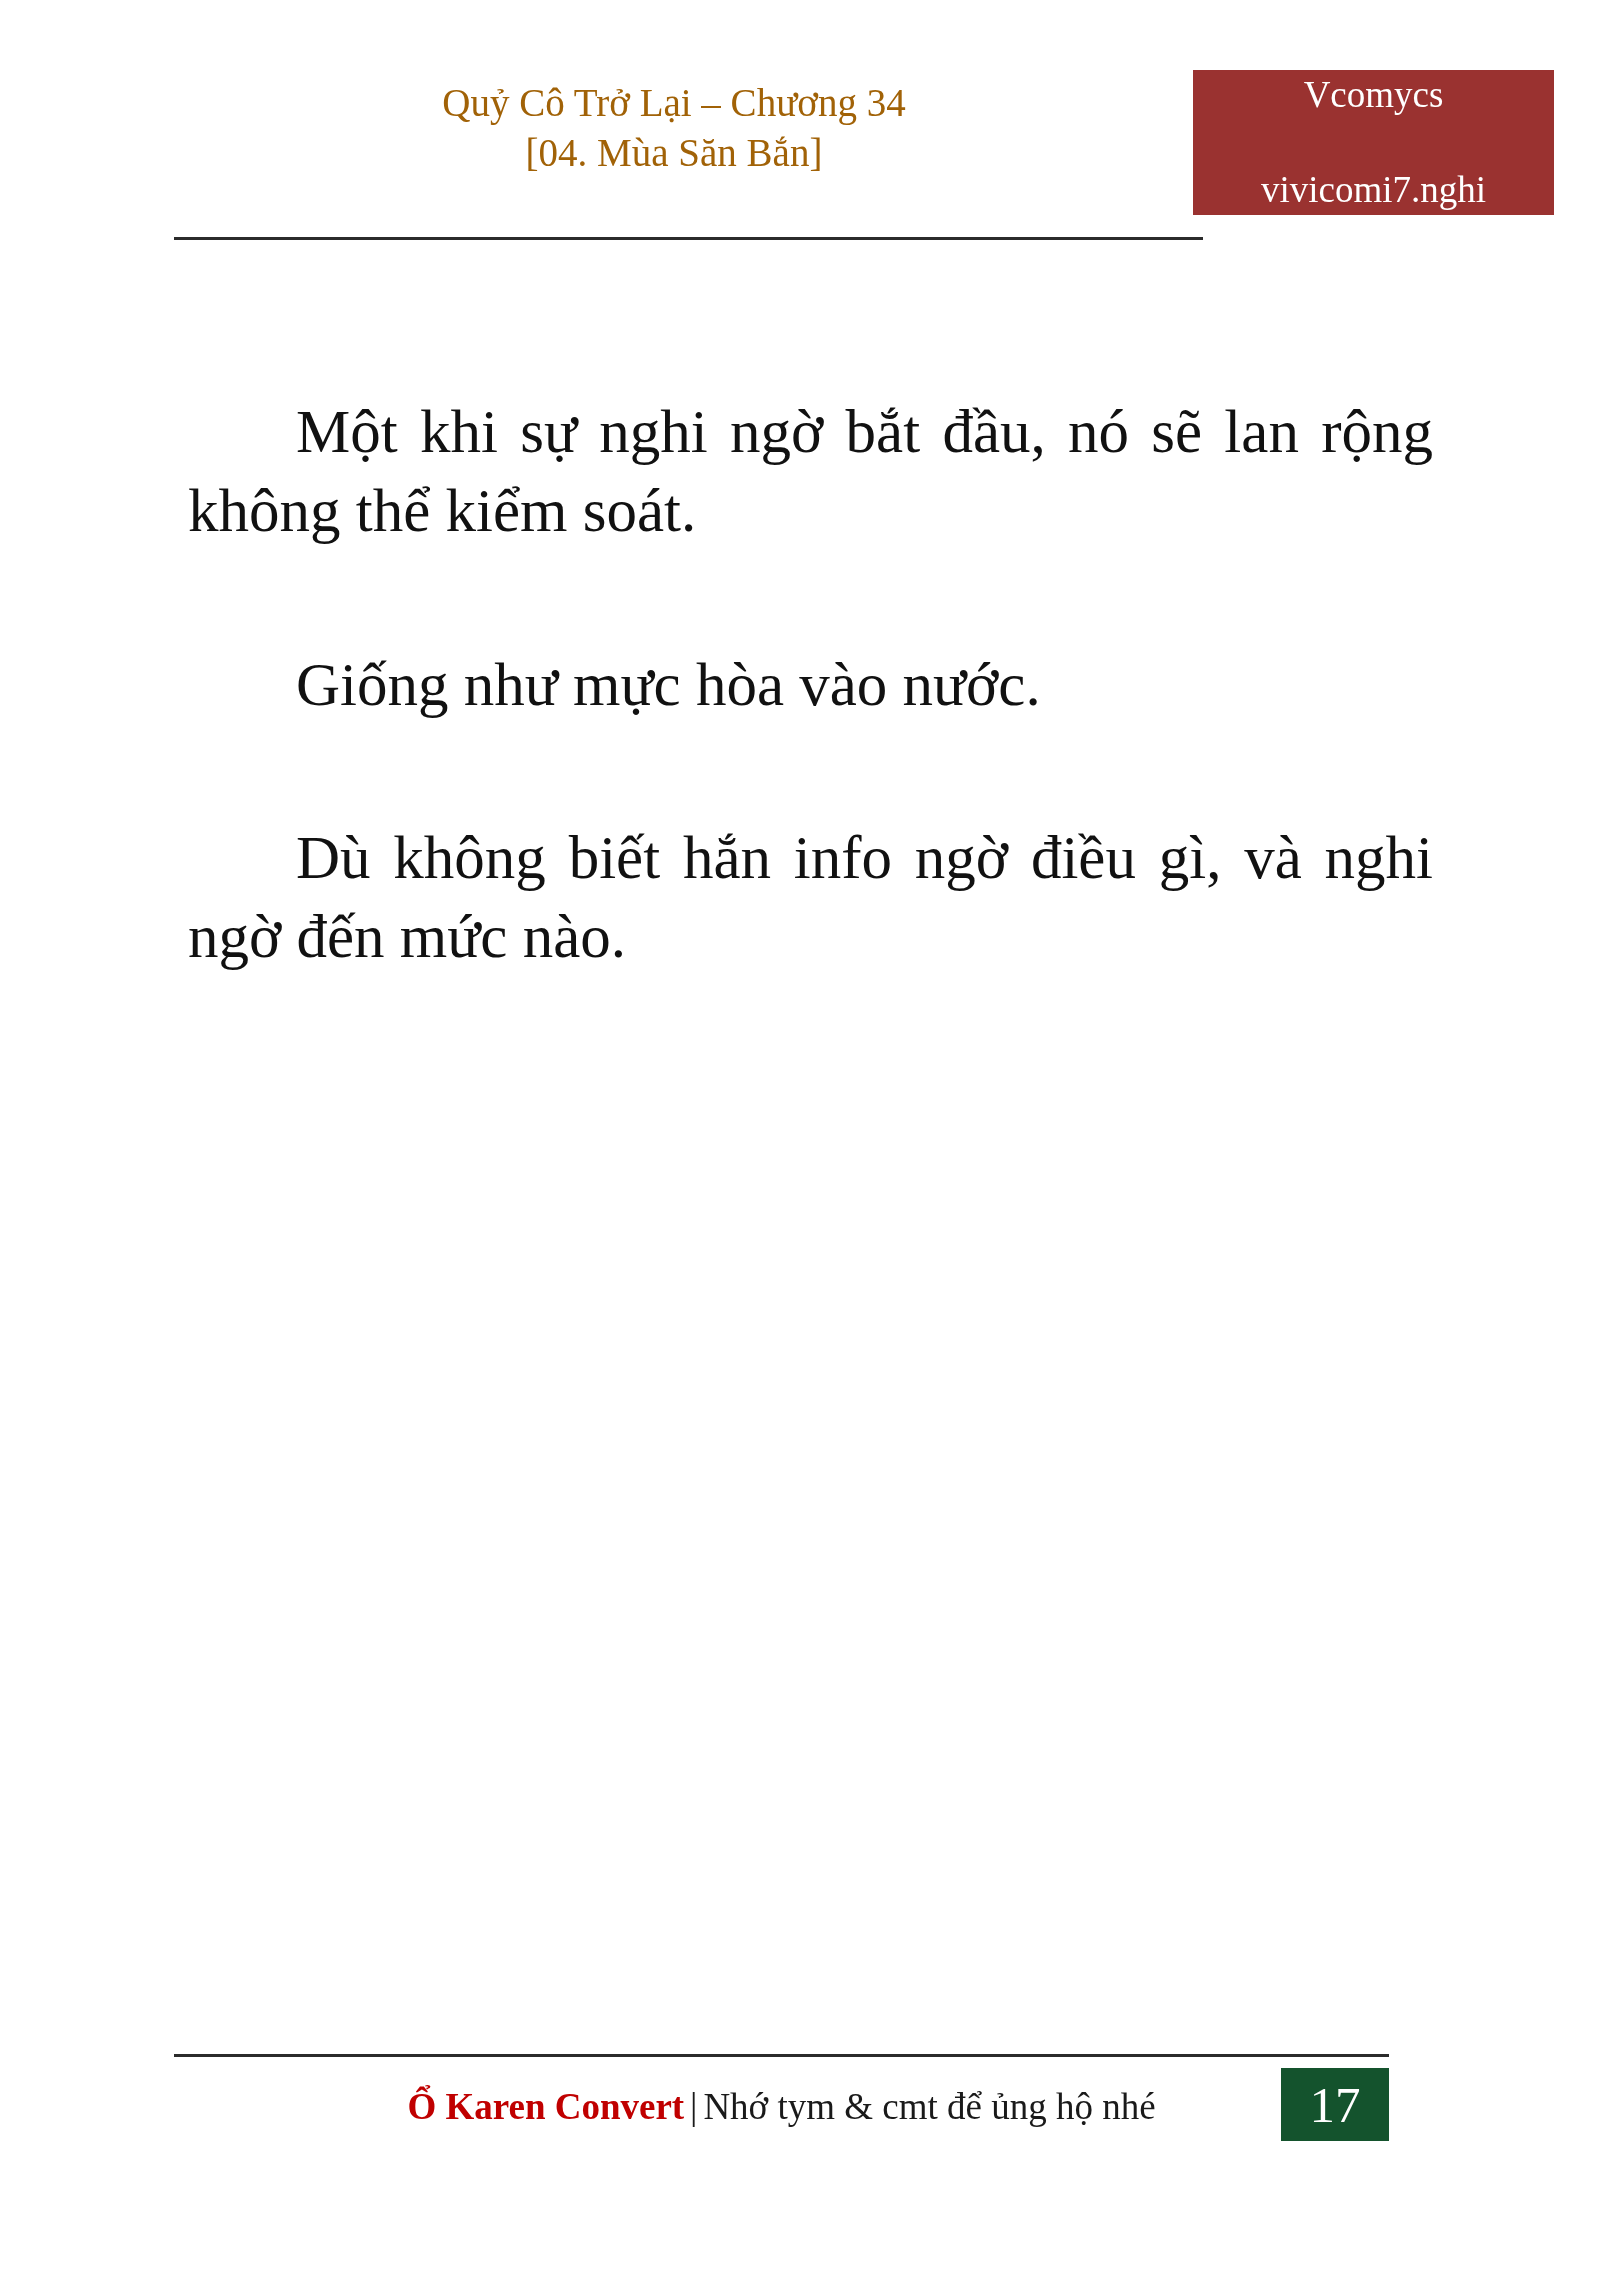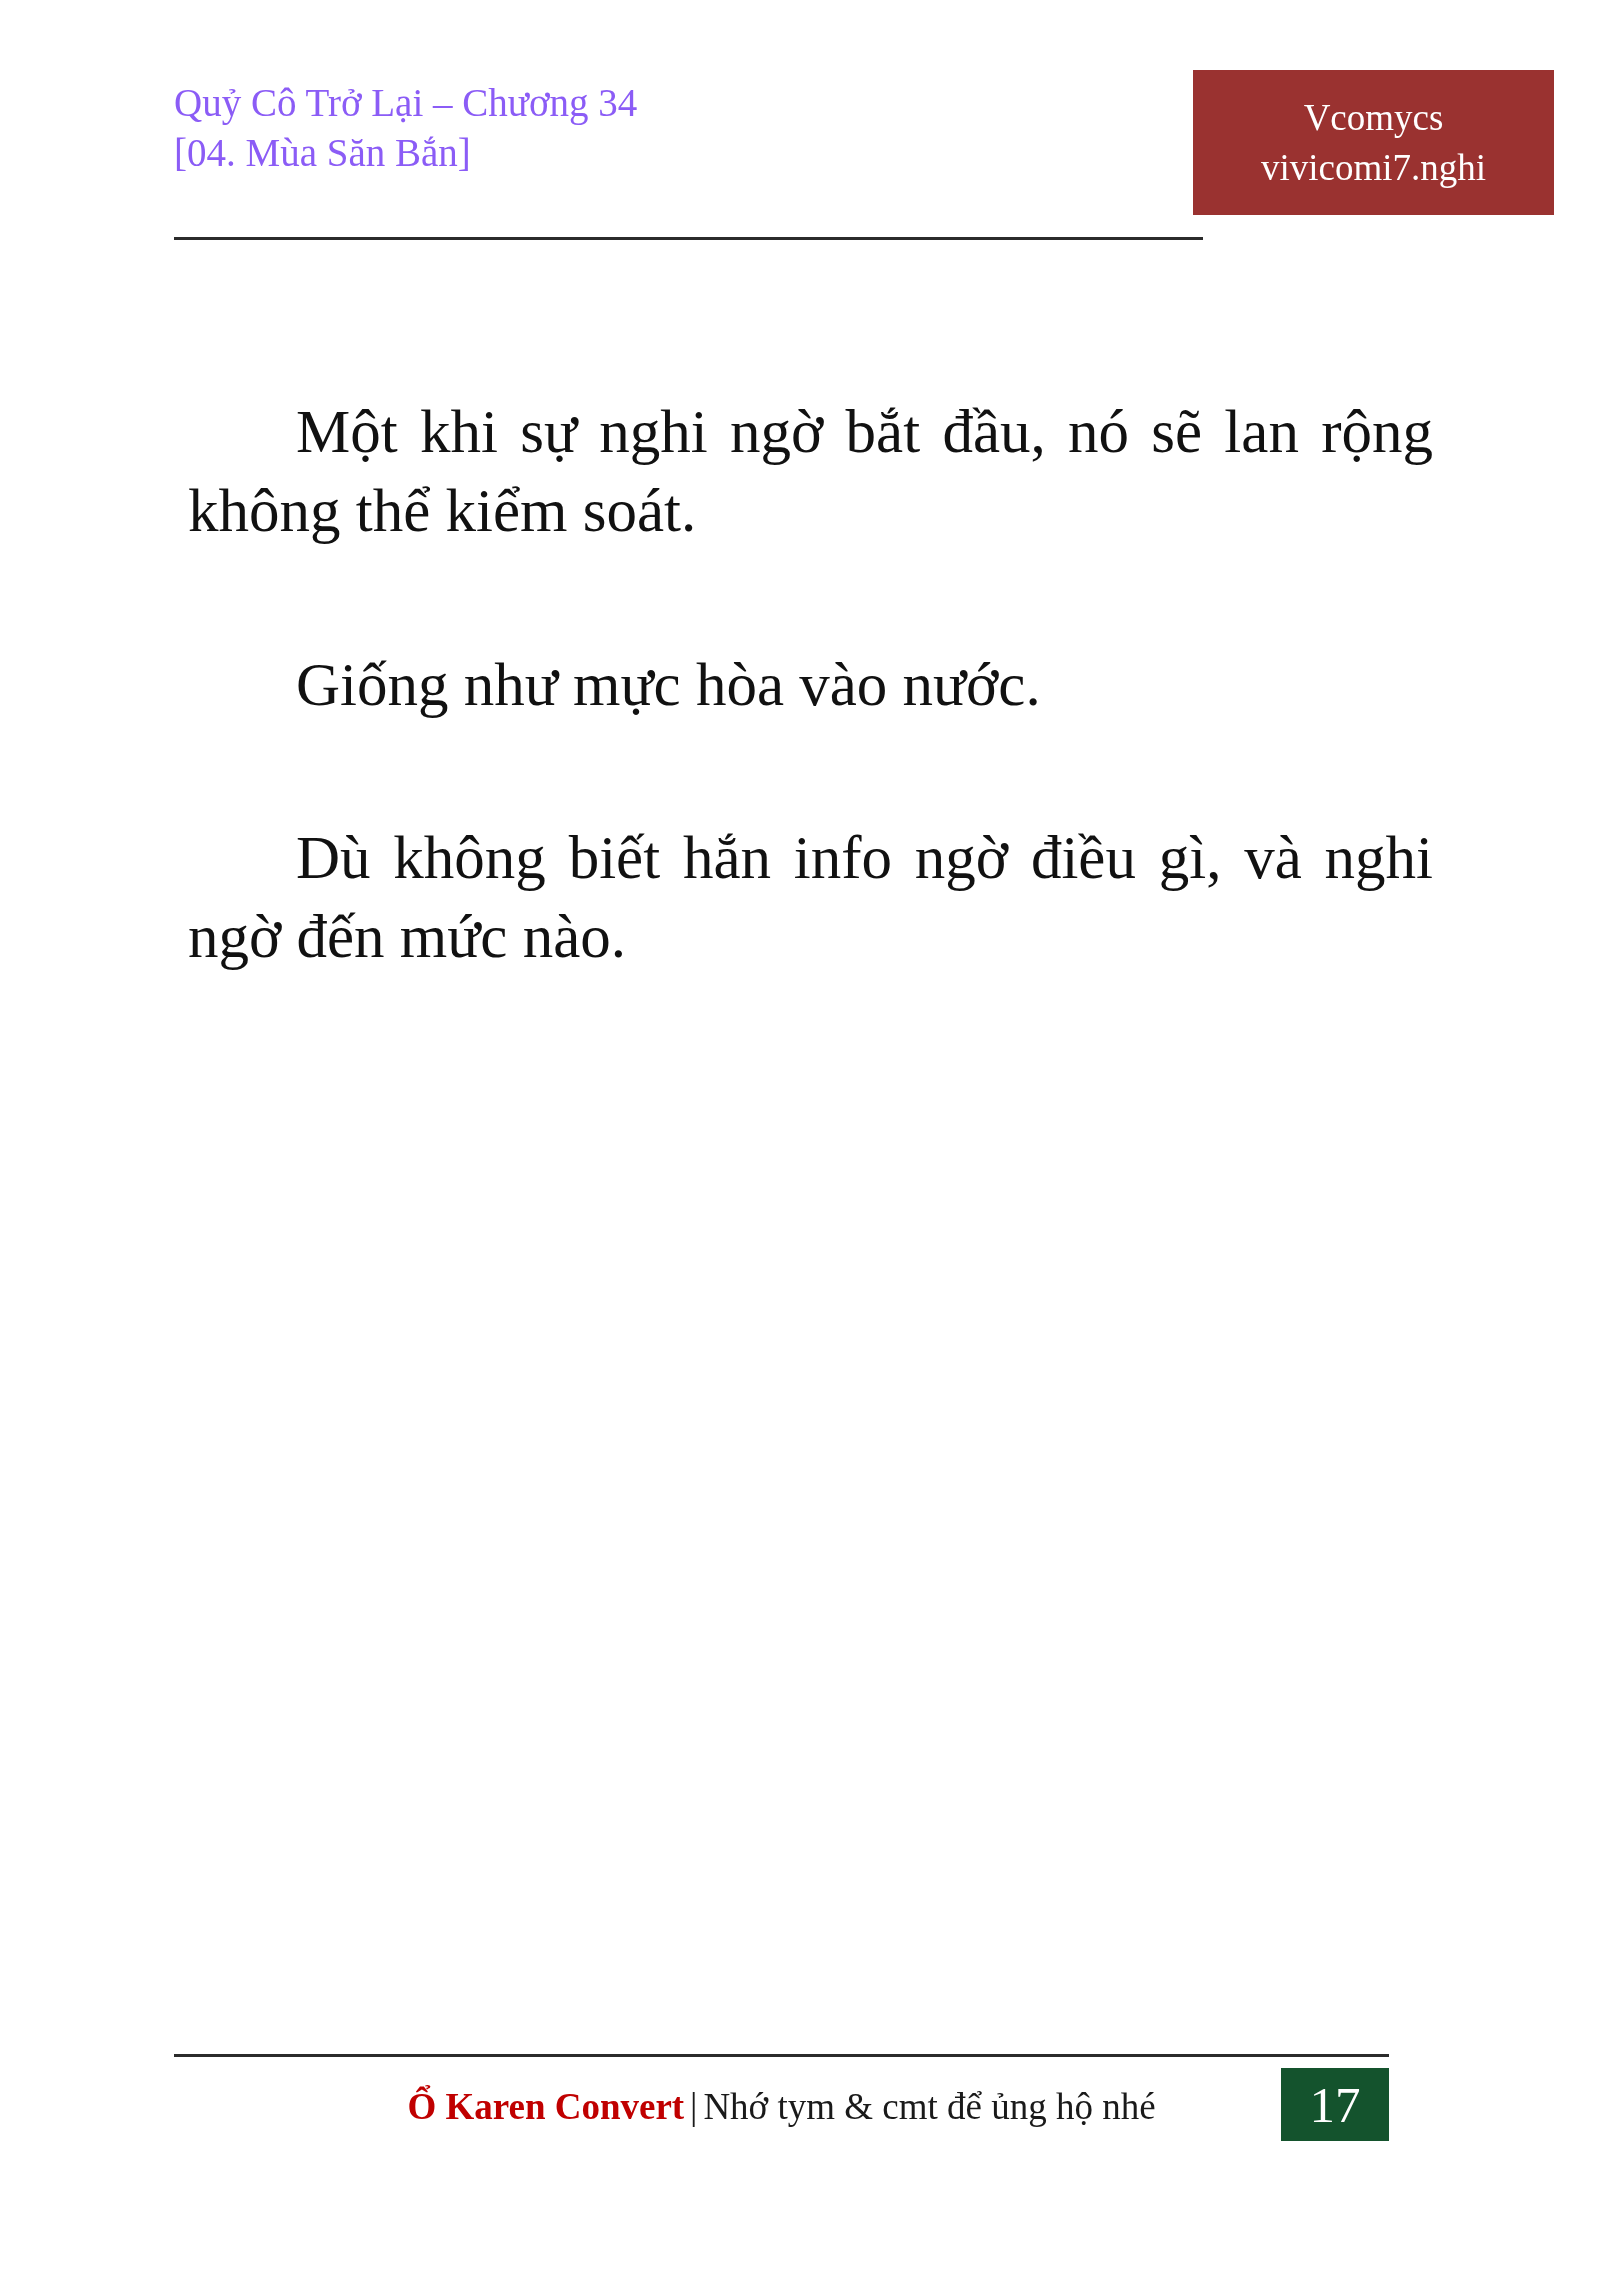--- a/index.html
+++ b/index.html
@@ -29,41 +29,41 @@
     left: 174px;
     top: 78px;
     width: 1206px;
     height: 147px;
   }
   .header-title {
     position: absolute;
     left: 0;
     top: 0;
     width: 1000px;
-    text-align: left;
+    text-align: center;
     font-size: 39px;
     line-height: 1.28;
-    color: #8b5cf6;
+    color: #a16207;
     font-family: "Liberation Serif", serif;
   }
   .header-title .line2 {
     display: block;
   }
   .header-badge {
     position: absolute;
     left: 1019px;
     top: -7.8px;
     width: 361px;
     height: 145px;
     background: #9a3230;
     color: #ffffff;
     display: flex;
     flex-direction: column;
     align-items: center;
-    justify-content: center;
+    justify-content: space-between;
     font-size: 37px;
     line-height: 1.35;
     font-family: "Liberation Serif", serif;
   }
   .header-rule {
     position: absolute;
     left: 174px;
     top: 237px;
     width: 1029px;
     height: 2.9px;

